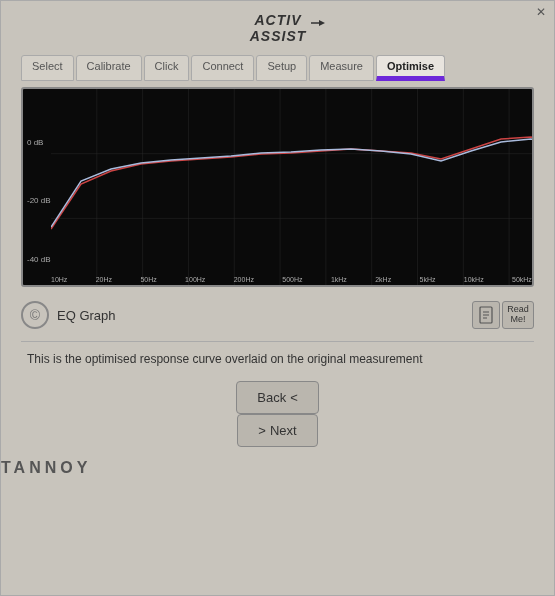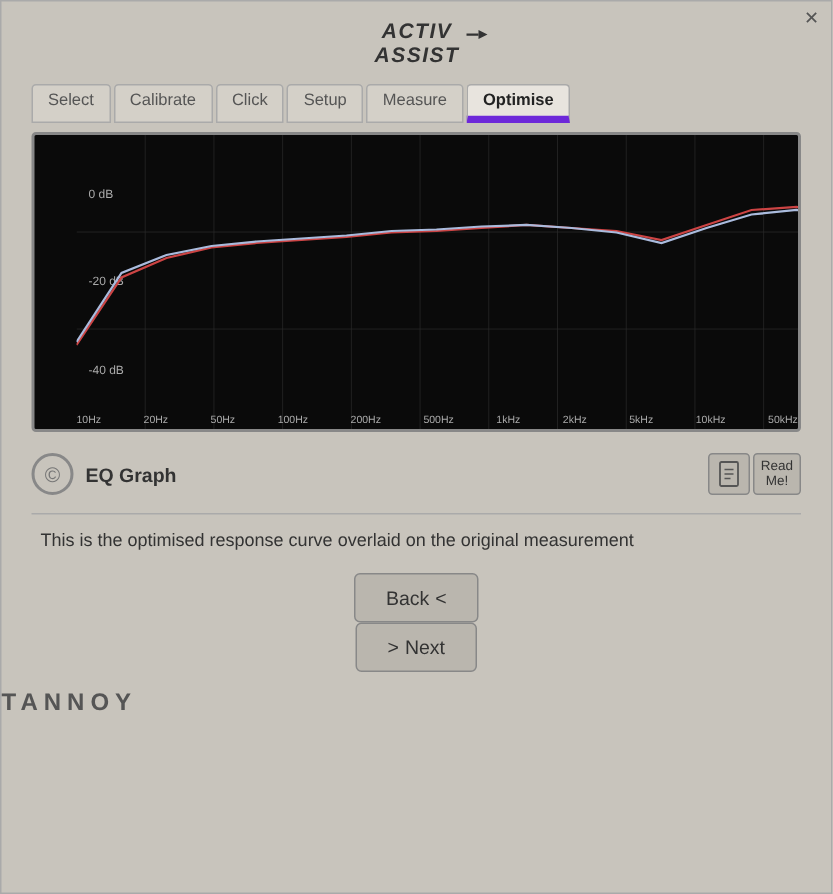--- a/index.html
+++ b/index.html
@@ -76,27 +76,26 @@
       border: 2px solid #888;
       border-radius: 3px;
       height: 200px;
       position: relative;
       overflow: hidden;
     }
 
     .graph-labels-left {
       position: absolute;
       left: 4px;
-      top: 0;
+      top: 14px;
       height: 100%;
       display: flex;
       flex-direction: column;
       justify-content: space-around;
       padding: 10px 0;
-      margin-left: 32px;
     }
 
     .graph-label {
       color: #aaa;
       font-size: 8px;
     }
 
     .graph-bottom-labels {
       position: absolute;
       bottom: 2px;
@@ -144,21 +143,21 @@
       display: flex;
       align-items: center;
       justify-content: center;
       color: #777;
       font-size: 14px;
     }
 
     .eq-title {
       font-size: 13px;
       color: #333;
-      font-weight: bold;
+      font-weight: normal;
     }
 
     .read-me-btn {
       display: flex;
       align-items: center;
       gap: 2px;
     }
 
     .read-me-icon {
       width: 28px;
@@ -265,20 +264,21 @@
       <polygon points="96,11 102,14 96,17" fill="#333"></polygon>
 
       <text x="55" y="32" text-anchor="middle" font-family="Arial" font-size="14" font-weight="bold" font-style="italic" fill="#333" letter-spacing="1">ASSIST</text>
     </svg>
   </div>
 
   <div class="tabs-bar">
     <div class="tab">Select</div>
     <div class="tab">Calibrate</div>
     <div class="tab">Click</div>
+    <div class="tab">Connect</div>
     <div class="tab">Setup</div>
     <div class="tab">Measure</div>
     <div class="tab active">Optimise</div>
   </div>
 
   <div class="graph-area">
 
     <div class="graph-labels-left">
       <span class="graph-label">0 dB</span>
       <span class="graph-label">-20 dB</span>

